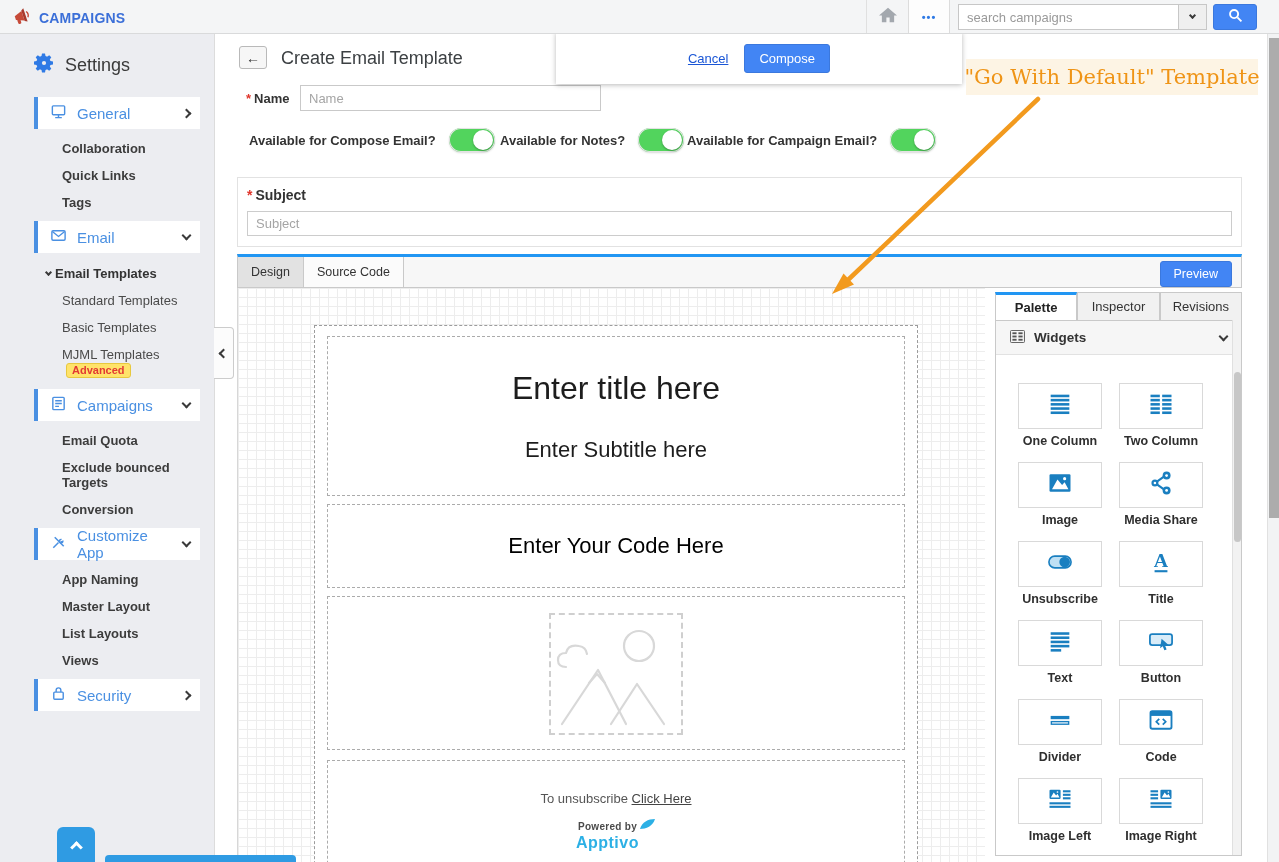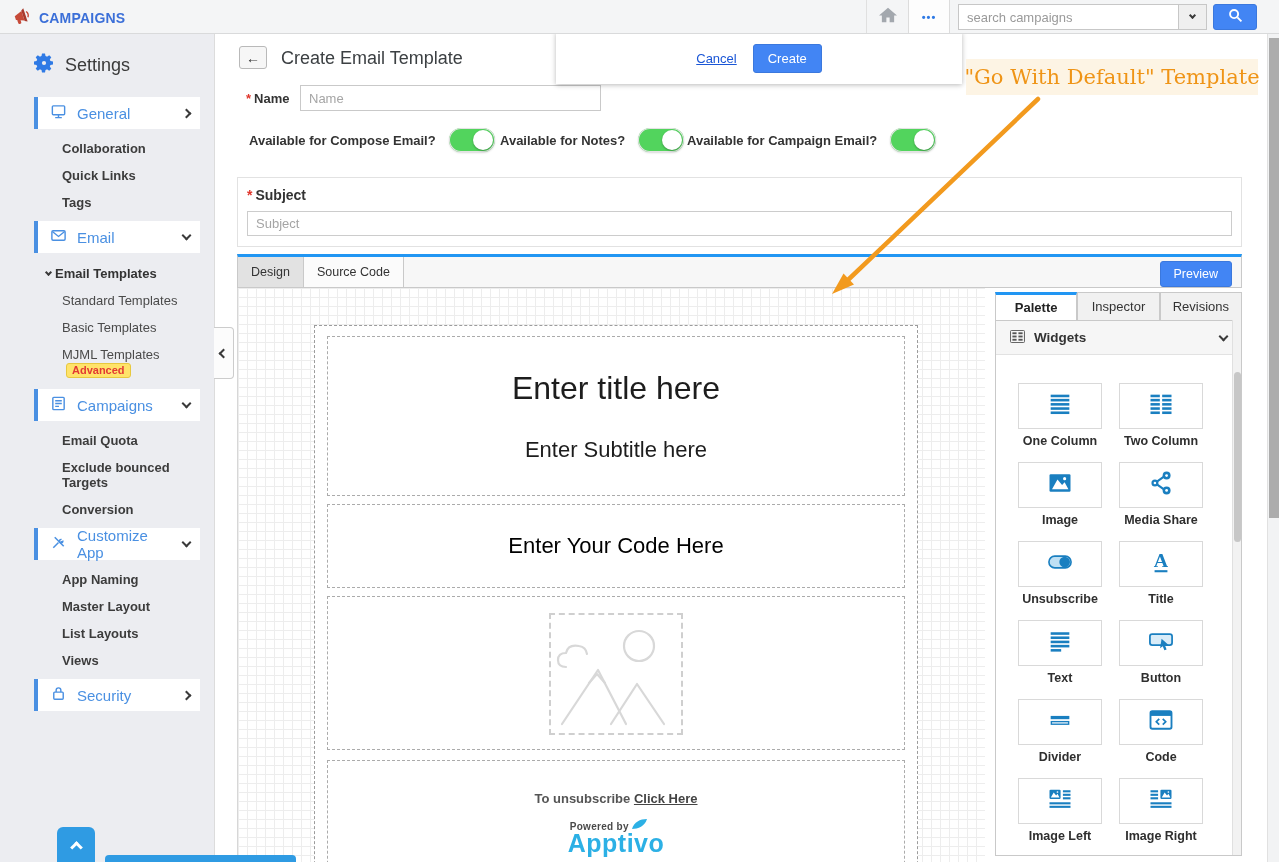--- a/index.html
+++ b/index.html
@@ -77,25 +77,25 @@
     background-size:9px 9px; border-left:1px solid #d7d7d7; overflow:hidden; z-index:2; }
   .mail-doc { position:absolute; left:76px; top:37px; width:604px; height:900px; background:#fff; border:1px dashed #9c9c9c; padding:10px 12px; }
   .mblock { border:1px dashed #ababab; background:#fff; }
   .mb-title { height:160px; display:flex; flex-direction:column; align-items:center; justify-content:center; gap:30px; margin-bottom:8px; }
   .mb-title .t1 { font-size:32px; color:#1d1d1d; }
   .mb-title .t2 { font-size:22px; color:#1d1d1d; }
   .mb-code { height:84px; display:flex; align-items:center; justify-content:center; font-size:22px; color:#000000; margin-bottom:8px; }
   .mb-image { height:154px; margin-bottom:10px; display:flex; align-items:flex-start; justify-content:center; padding-top:16px; }
   .img-ph { width:134px; height:122px; border:2px dashed #cfcfcf; display:flex; align-items:center; justify-content:center; }
   .mb-footer { height:260px; text-align:center; padding-top:30px; }
-  .unsub-line { font-size:13px; color:#555;font-weight:bold; }
+  .unsub-line { font-size:13px; color:#555; }
   .unsub-line a { color:#444; text-decoration:underline; cursor:pointer; }
   .powered { display:inline-block; margin-top:12px; text-align:left; }
   .pb-line { font-size:10px; font-weight:bold; color:#4a4a4a; letter-spacing:.3px; display:flex; align-items:flex-end; gap:2px; margin-left:2px; }
-  .apptivo { font-size:25px; font-weight:bold; color:#2cb0e5; letter-spacing:.5px; line-height:22px; }
+  .apptivo { font-size:16px; font-weight:bold; color:#2cb0e5; letter-spacing:.5px; line-height:22px; }
 
   
   .panel { position:absolute; left:995px; top:292px; width:247px; height:564px; z-index:6; }
   .ptabs { display:flex; height:28px; }
   .ptab { flex:1; display:flex; align-items:center; justify-content:center; font-size:13px; color:#333; background:#f1f1f1; border:1px solid #c9c9c9; border-bottom:none; cursor:pointer; }
   .ptab.active { background:#fff; border-top:3px solid #2196f3; font-weight:bold; color:#222; }
   .pbody { position:absolute; left:0; top:28px; width:247px; height:536px; background:#fff; border:1px solid #c9c9c9; overflow:hidden; }
   .wid-hdr { height:34px; background:#f6f6f6; border-bottom:1px solid #e2e2e2; display:flex; align-items:center; gap:9px; padding:0 14px; }
   .wid-hdr .wh-label { font-size:13.5px; font-weight:bold; color:#333; flex:1; }
   .wgrid { padding:28px 0 0 22px; display:flex; flex-wrap:wrap; width:210px; column-gap:17px; }
@@ -233,21 +233,21 @@
       <span class="chev white" style="transform:rotate(-135deg);margin-top:5px;"></span>
     </div>
   <div class="toast-bar"></div>
 
   <div class="back-btn">
       <span>←</span>
     </div>
   <div class="page-title">Create Email Template</div>
   <div class="action-bar">
     <span class="cancel-link">Cancel</span>
-    <button class="create-btn">Create</button>
+    <button class="create-btn">Compose</button>
   </div>
 
   <div class="name-label"><span class="req">*</span><span>Name</span></div>
   <input class="name-input" type="text" placeholder="Name" style="">
 
   <div class="toggle-row">
     <div class="tgl-group" style="left:249px;">
       <span class="tgl-label">Available for Compose Email?</span>
       <div class="toggle">
           <div class="knob"></div>

